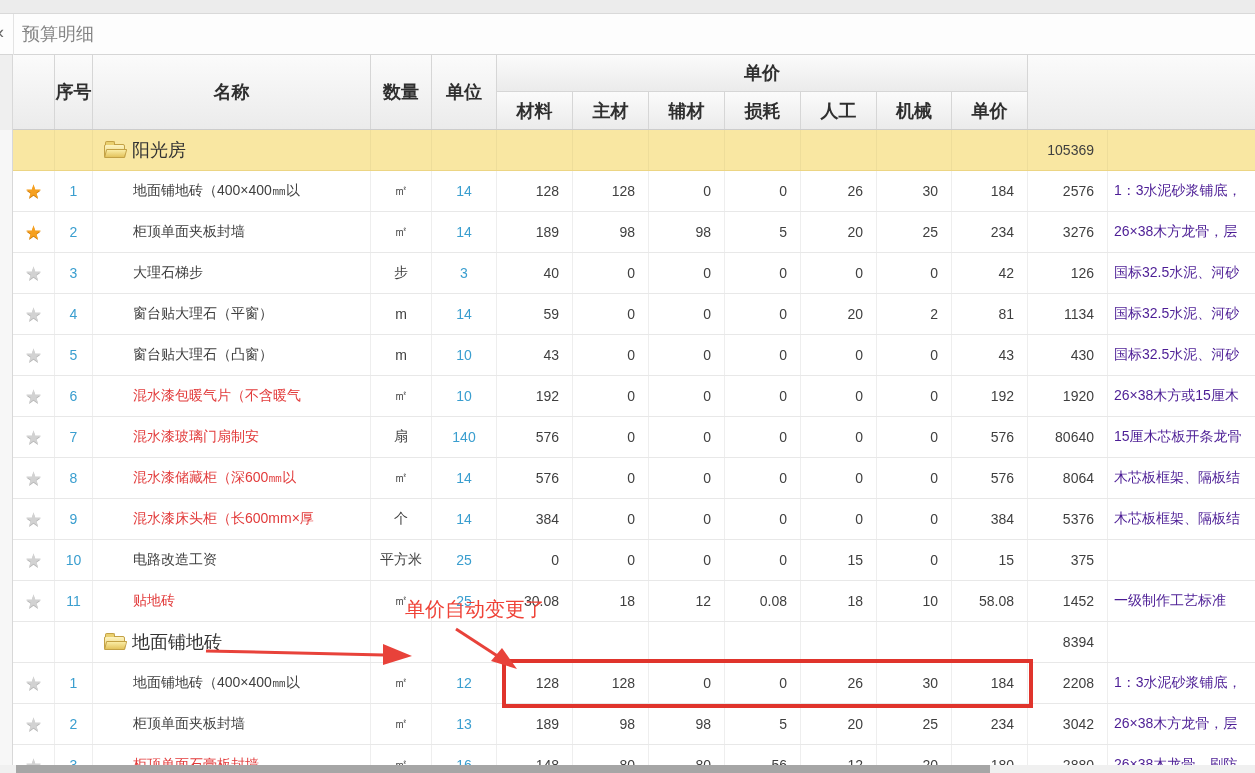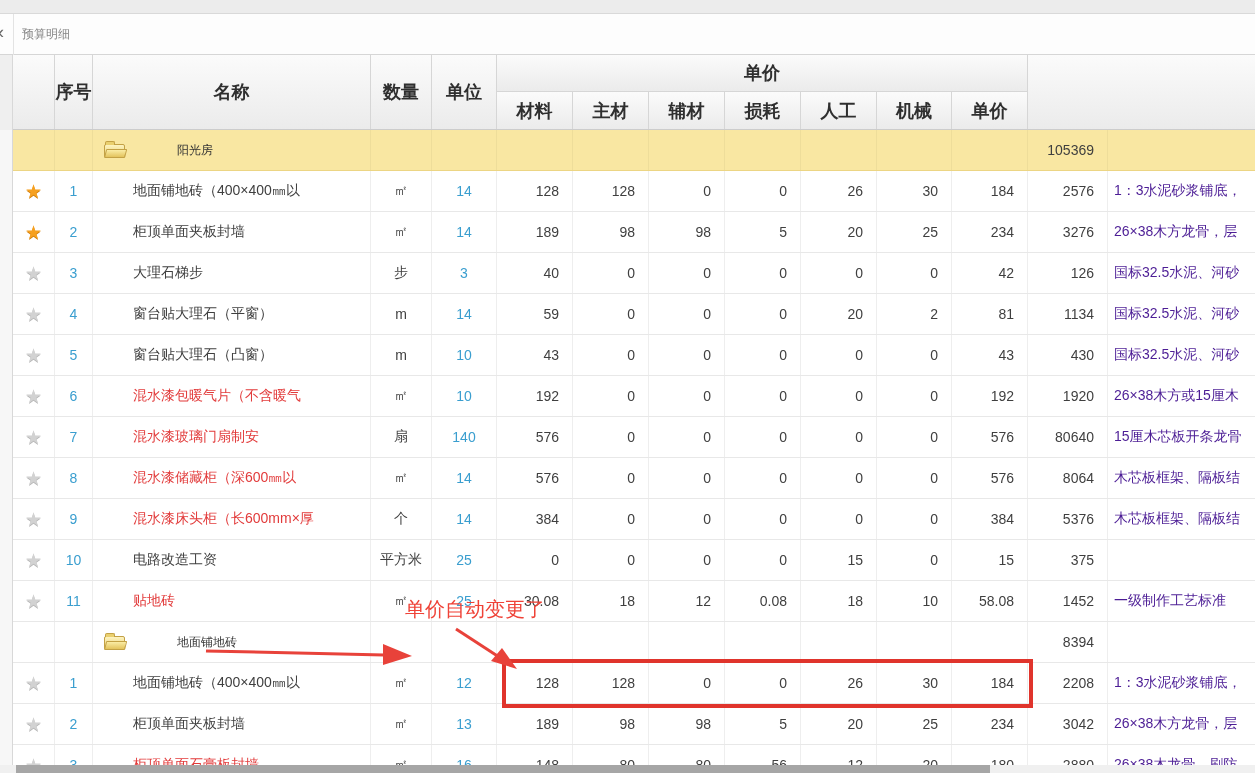--- a/index.html
+++ b/index.html
@@ -5,21 +5,21 @@
   html,body{margin:0;padding:0;background:#fff;}
   .screen{position:relative;width:1255px;height:773px;overflow:hidden;
     font-family:"Liberation Sans","DejaVu Sans",sans-serif;background:#fff;
     --cols:42px 38px 278px 61px 65px 76px 76px 76px 76px 76px 75px 76px 80px 147px;
     --accent-blue:#3A9ECF;--red-text:#E23B3B;--ann-red:#EF4237;--group-bg:#F9E7A2;}
   
   .top-strip{position:absolute;left:0;top:0;width:100%;height:14px;background:#ececec;border-bottom:1px solid #d9d9d9;box-sizing:border-box;}
   .tab-bar{position:absolute;left:0;top:14px;width:100%;height:41px;background:#fdfdfd;border-bottom:1px solid #d6d6d6;box-sizing:border-box;}
   .collapse-glyph{position:absolute;left:-6px;top:8px;font-size:18px;color:#666;}
   .tab-sep{position:absolute;left:13px;top:0;width:1px;height:41px;background:#e3e3e3;}
-  .tab-title{position:absolute;left:22px;top:0;height:40px;line-height:40px;font-size:12px;color:#858585;}
+  .tab-title{position:absolute;left:22px;top:0;height:40px;line-height:40px;font-size:18px;color:#858585;}
   
   .left-strip{position:absolute;left:0;top:55px;width:13px;height:710px;background:#f7f7f7;border-right:1px solid #d8d8d8;box-sizing:border-box;}
   .left-strip .hdr-part{position:absolute;left:0;top:0;width:100%;height:75px;background:#efefef;}
   
   .table-wrap{position:absolute;left:13px;top:55px;width:1242px;height:710px;overflow:hidden;}
   .thead{display:grid;grid-template-columns:var(--cols);grid-template-rows:37px 37px;
     border-bottom:1px solid #cccccc;background:linear-gradient(#fbfbfb,#ebebeb);}
   .hcell{display:flex;align-items:center;justify-content:center;border-right:1px solid #d6d6d6;
     box-sizing:border-box;font-size:18px;font-weight:bold;color:#2f2f2f;background:linear-gradient(#fbfbfb,#ebebeb);}
   .hcell.span2{grid-row:1/3;}
@@ -29,21 +29,21 @@
   .tbody{height:635px;overflow:hidden;}
   .row{display:grid;grid-template-columns:var(--cols);height:41px;box-sizing:border-box;
     border-bottom:1px solid #e8e8e8;background:#fff;}
   .row.selected{background:var(--group-bg);border-bottom-color:#ecd584;}
   .cell{display:flex;align-items:center;height:100%;box-sizing:border-box;border-right:1px solid #eeeeee;
     font-size:14px;color:#3f3f3f;overflow:hidden;white-space:nowrap;}
   .row.selected .cell{border-right-color:#eedd9a;}
   .cell.ctr{justify-content:center;}
   .cell.num{justify-content:flex-end;padding-right:13px;}
   .cell.name{padding-left:40px;}
-  .cell.gname{padding-left:11px;font-size:12px;color:#333;gap:45px;}
+  .cell.gname{padding-left:11px;font-size:18px;color:#333;}
   .cell.remark{border-right:none;padding-left:6px;color:#4c1d95;}
   .cell.blue{color:var(--accent-blue);}
   .cell.redtxt{color:var(--red-text);}
   .star{font-size:19px;line-height:19px;cursor:pointer;}
   .star.filled{color:#f6a01f;text-shadow:0 1px 0 #cf7d08;}
   .star.empty{color:#d2d2d2;text-shadow:0 1px 0 #b5b5b5;}
   .folder{position:relative;flex:none;width:19px;height:12px;margin-right:7px;margin-top:2px;
     background:linear-gradient(#fdf3c0,#ead06f);border:1px solid #c3a145;border-radius:2px;}
   .folder::before{content:"";position:absolute;left:0px;top:-4px;width:8px;height:3px;
     background:#ead06f;border:1px solid #c3a145;border-bottom:none;border-radius:2px 2px 0 0;}

